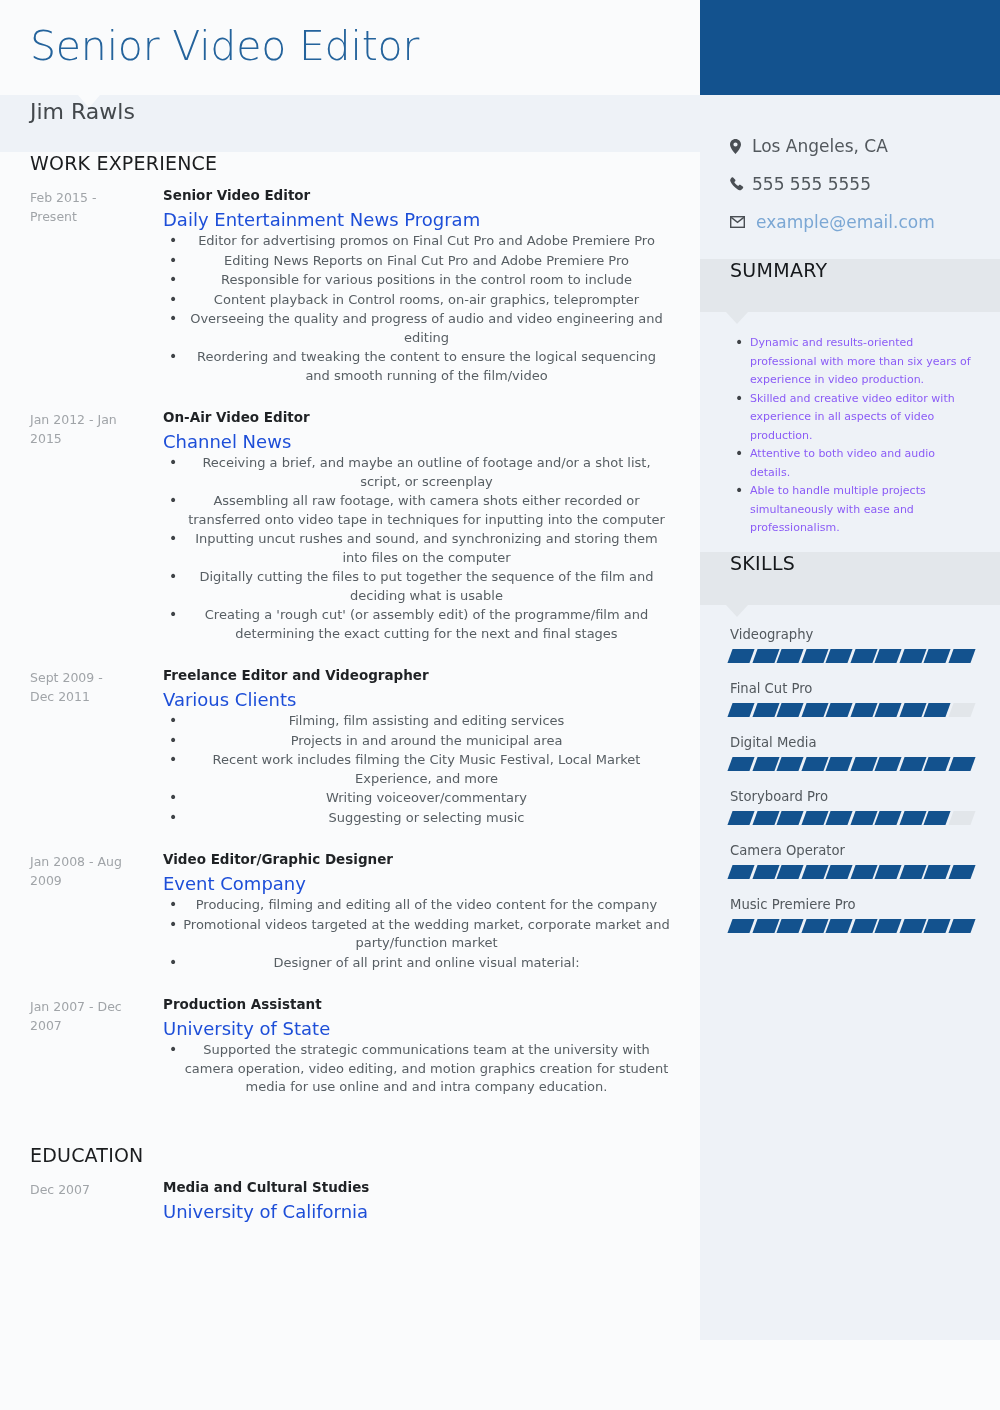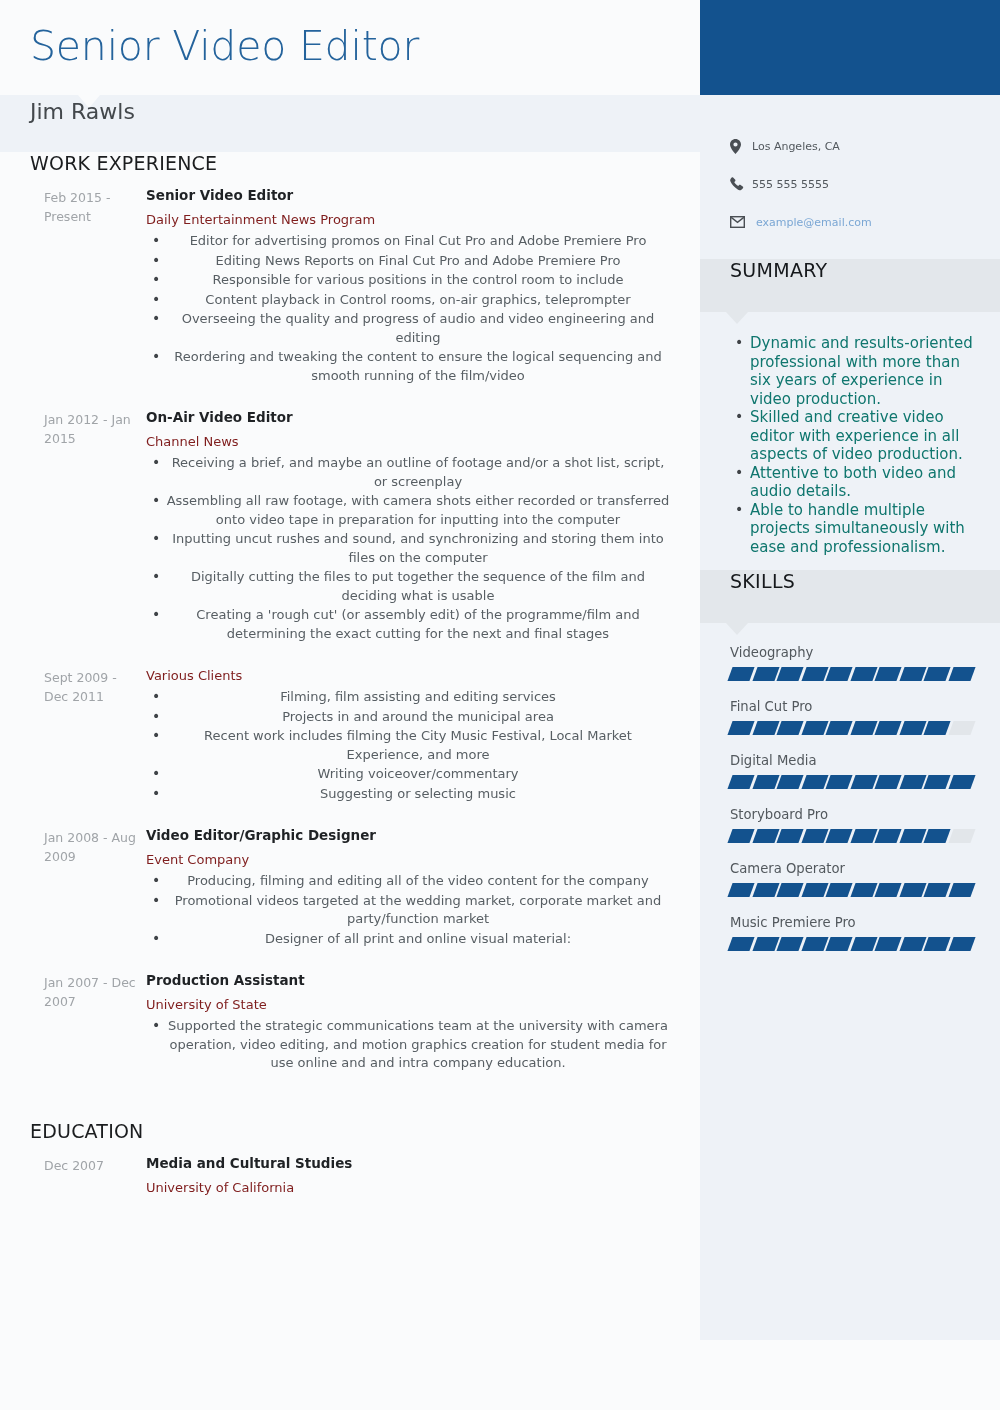--- a/index.html
+++ b/index.html
@@ -36,74 +36,74 @@
 
   
   .left-col { position:absolute; left:0; top:152px; width:700px; }
   .section-head {
     font-size:19px; font-weight:400; color:#1b1d1f;
     letter-spacing:0.2px; margin:0 0 12px 30px;
     text-transform:uppercase;
   }
   .section-head.edu { margin-top:24px; }
 
-  .entry { display:flex; margin:0 30px 0 44px; padding-bottom:22px; }
+  .entry { display:flex; margin:0 30px 0 30px; padding-bottom:22px;gap:31px; }
   .entry-date {
     width:100px; flex:0 0 100px;
     font-size:12.5px; line-height:19px; color:#a0a4a8; padding-top:2px;
   }
   .entry-body { flex:1 1 auto; padding-left:2px; }
   .entry-role {
     font-size:13.5px; font-weight:700; color:#1f2225;
     line-height:19px; margin-bottom:5px;
   }
   .entry-org {
-    font-size:13px; color:#7f1d1d; line-height:19px; margin-bottom:3px;
+    font-size:18px; color:#1d4ed8; line-height:19px; margin-bottom:3px;
   }
   ul.bullets { list-style:none; margin:0; padding:0; }
   ul.bullets > li {
     position:relative; padding-left:20px; margin-bottom:1px;
     font-size:13px; line-height:18.5px; color:#575e63;text-align:center;
   }
   ul.bullets > li::before {
     content:"\2022"; position:absolute; left:6px; top:-1px;
     font-size:14px; color:#3f4347;
   }
 
   
   .sidebar { position:absolute; left:700px; top:95px; width:300px; height:1245px; background:#eef2f7; }
   .contact { padding:32px 0 18px 0; }
   .contact-row { display:flex; align-items:center; padding:0 0 0 30px; height:38px; }
   .contact-ico {
     width:22px; flex:0 0 22px; display:flex; align-items:center; justify-content:flex-start;
     color:#4a4f54;
   }
   .contact-ico svg { display:block; }
-  .contact-txt { font-size:11px; color:#52585d; line-height:19px; }
+  .contact-txt { font-size:17px; color:#52585d; line-height:19px; }
   .contact-txt.link { color:#7ba7d4; padding-left:4px; }
 
   .sb-head-band {
     position:relative; background:#e3e7eb; height:53px;
   }
   .sb-head-band h2 {
     position:absolute; left:30px; top:0;
     font-size:19px; font-weight:400; color:#16191c;
     letter-spacing:0.3px; text-transform:uppercase;
   }
   .sb-notch {
     position:absolute; left:26px; bottom:-12px; width:0; height:0;
     border-left:11px solid transparent; border-right:11px solid transparent;
     border-top:12px solid #e3e7eb;
   }
 
   .sb-body { padding:22px 22px 14px 30px; }
   ul.sum-bullets { list-style:none; margin:0; padding:0; }
   ul.sum-bullets > li {
     position:relative; padding-left:20px; margin-bottom:0;
-    font-size:15px; line-height:18.5px; color:#0f766e;
+    font-size:11px; line-height:18.5px; color:#8b5cf6;
   }
   ul.sum-bullets > li::before {
     content:"\2022"; position:absolute; left:5px; top:-1px;
     font-size:14px; color:#3f4347;
   }
 
   .skills-body { padding:20px 0 20px 0; }
   .skill { padding:0 28px 0 30px; margin-bottom:16px; }
   .skill-name { font-size:13.2px; color:#52585d; line-height:19px; margin-bottom:5px; }
   .skill-bar { display:flex; gap:3px; height:14px; }
@@ -143,30 +143,31 @@
           </ul>
         </div>
       </div>
       <div class="entry">
         <div class="entry-date">Jan 2012 - Jan 2015</div>
         <div class="entry-body">
           <div class="entry-role">On-Air Video Editor</div>
           <div class="entry-org">Channel News</div>
           <ul class="bullets">
             <li>Receiving a brief, and maybe an outline of footage and/or a shot list, script, or screenplay</li>
-            <li>Assembling all raw footage, with camera shots either recorded or transferred onto video tape in preparation for inputting into the computer</li>
+            <li>Assembling all raw footage, with camera shots either recorded or transferred onto video tape in techniques for inputting into the computer</li>
             <li>Inputting uncut rushes and sound, and synchronizing and storing them into files on the computer</li>
             <li>Digitally cutting the files to put together the sequence of the film and deciding what is usable</li>
             <li>Creating a 'rough cut' (or assembly edit) of the programme/film and determining the exact cutting for the next and final stages</li>
           </ul>
         </div>
       </div>
       <div class="entry">
         <div class="entry-date">Sept 2009 - Dec 2011</div>
         <div class="entry-body">
+          <div class="entry-role">Freelance Editor and Videographer</div>
           <div class="entry-org">Various Clients</div>
           <ul class="bullets">
             <li>Filming, film assisting and editing services</li>
             <li>Projects in and around the municipal area</li>
             <li>Recent work includes filming the City Music Festival, Local Market Experience, and more</li>
             <li>Writing voiceover/commentary</li>
             <li>Suggesting or selecting music</li>
           </ul>
         </div>
       </div>

